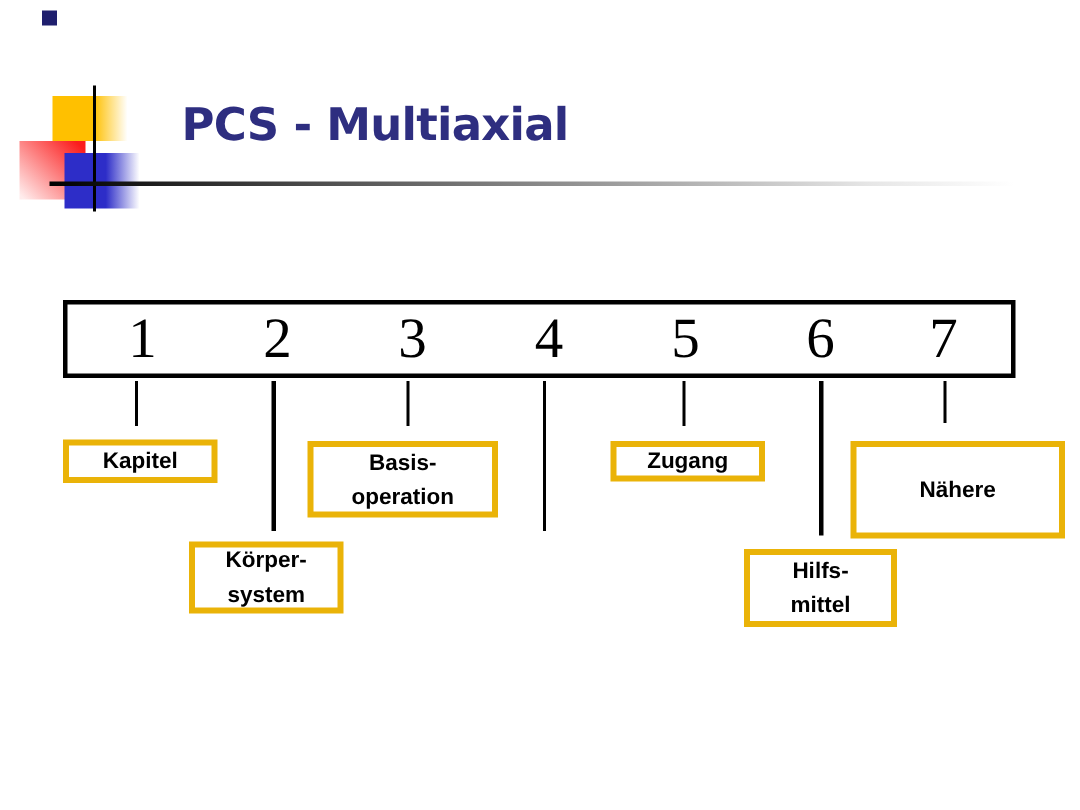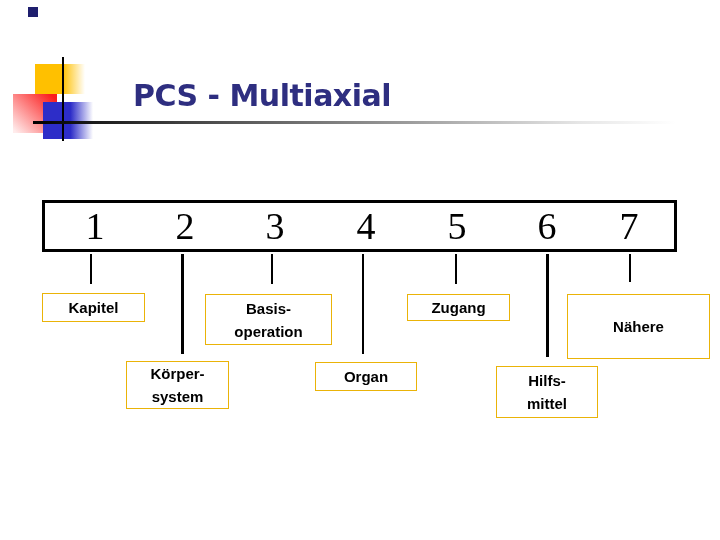--- a/index.html
+++ b/index.html
@@ -25,21 +25,21 @@
     left:43px; top:102px; width:50px; height:37px;
     background:linear-gradient(to right, #2d2dc8 0%, #2d2dc8 55%, rgba(45,45,200,0) 100%);
   }
   .cross-v { left:62px; top:57px; width:2px; height:84px; background:#000; }
   .divider {
     left:33px; top:121px; width:643px; height:3px;
     background:linear-gradient(to right, #000 0%, #4e4e4e 28%, #9b9b9b 58%, #e6e6e6 85%, #fff 100%);
   }
 
   .title {
-    left:117px; top:62px; margin:16px;
+    left:117px; top:62px; margin:4px;
     font-family:"DejaVu Sans", sans-serif; font-weight:bold; font-size:30px;
     letter-spacing:-0.5px; color:#2e2e80; white-space:nowrap;
   }
 
   
   .axisbox {
     left:42px; top:200px; width:635px; height:52px;
     border:3px solid #000; background:#fff; box-sizing:border-box;
   }
   .num {
@@ -54,21 +54,21 @@
   .c1{left:90px;  height:30px}
   .c2{left:181px; height:100px; width:3px}
   .c3{left:271px; height:30px}
   .c4{left:362px; height:100px}
   .c5{left:455px; height:30px}
   .c6{left:546px; height:103px; width:3px}
   .c7{left:629px; height:28px}
 
   
   .lbox {
-    position:absolute; border:1px solid #eab308; background:#fff; box-sizing:border-box;
+    position:absolute; border:4px solid #eab308; background:#fff; box-sizing:border-box;
     display:flex; flex-direction:column; align-items:center; justify-content:center;
     font-weight:bold; font-size:15px; line-height:23px; color:#000; text-align:center;
   }
   .kapitel        {left:42px;  top:293px; width:103px; height:29px}
   .koerpersystem  {left:126px; top:361px; width:103px; height:48px}
   .basisoperation {left:205px; top:294px; width:127px; height:51px}
   .organ          {left:315px; top:362px; width:102px; height:29px}
   .zugang         {left:407px; top:294px; width:103px; height:27px}
   .hilfsmittel    {left:496px; top:366px; width:102px; height:52px}
   .naehere        {left:567px; top:294px; width:143px; height:65px}
@@ -113,23 +113,20 @@
   <div class="lbox basisoperation">
     <span>Basis-</span>
     <span>operation</span>
   </div>
 
   <div class="lbox koerpersystem">
     <span>Körper-</span>
     <span>system</span>
   </div>
 
-  <div class="lbox organ">
-    <span>Organ</span>
-  </div>
 
   <div class="lbox hilfsmittel">
     <span>Hilfs-</span>
     <span>mittel</span>
   </div>
 
   <div class="lbox zugang">
     <span>Zugang</span>
   </div>
 

